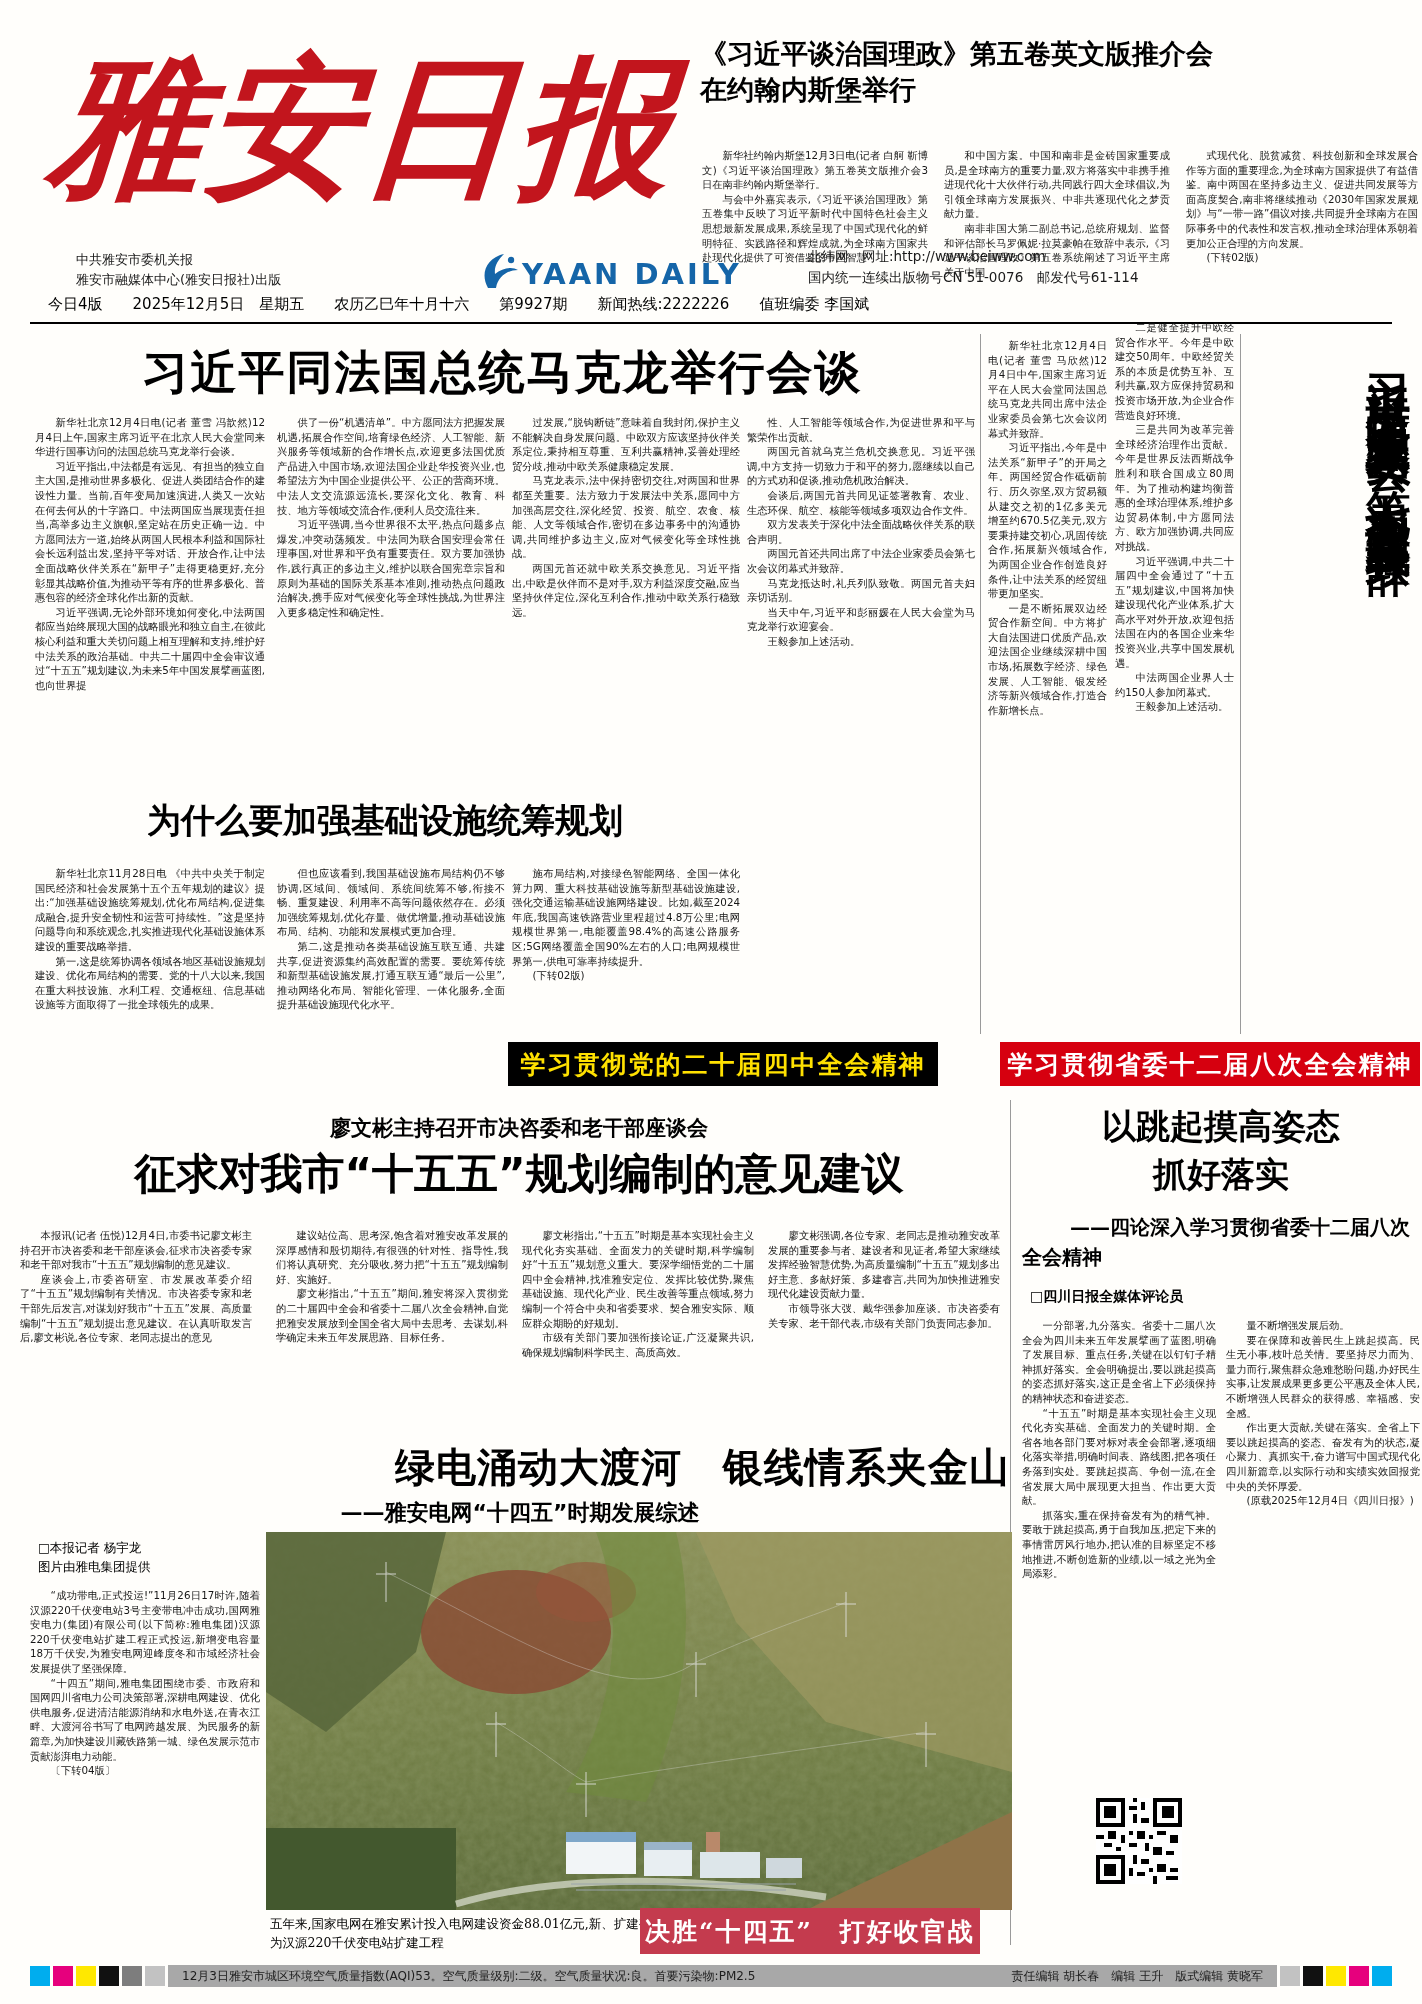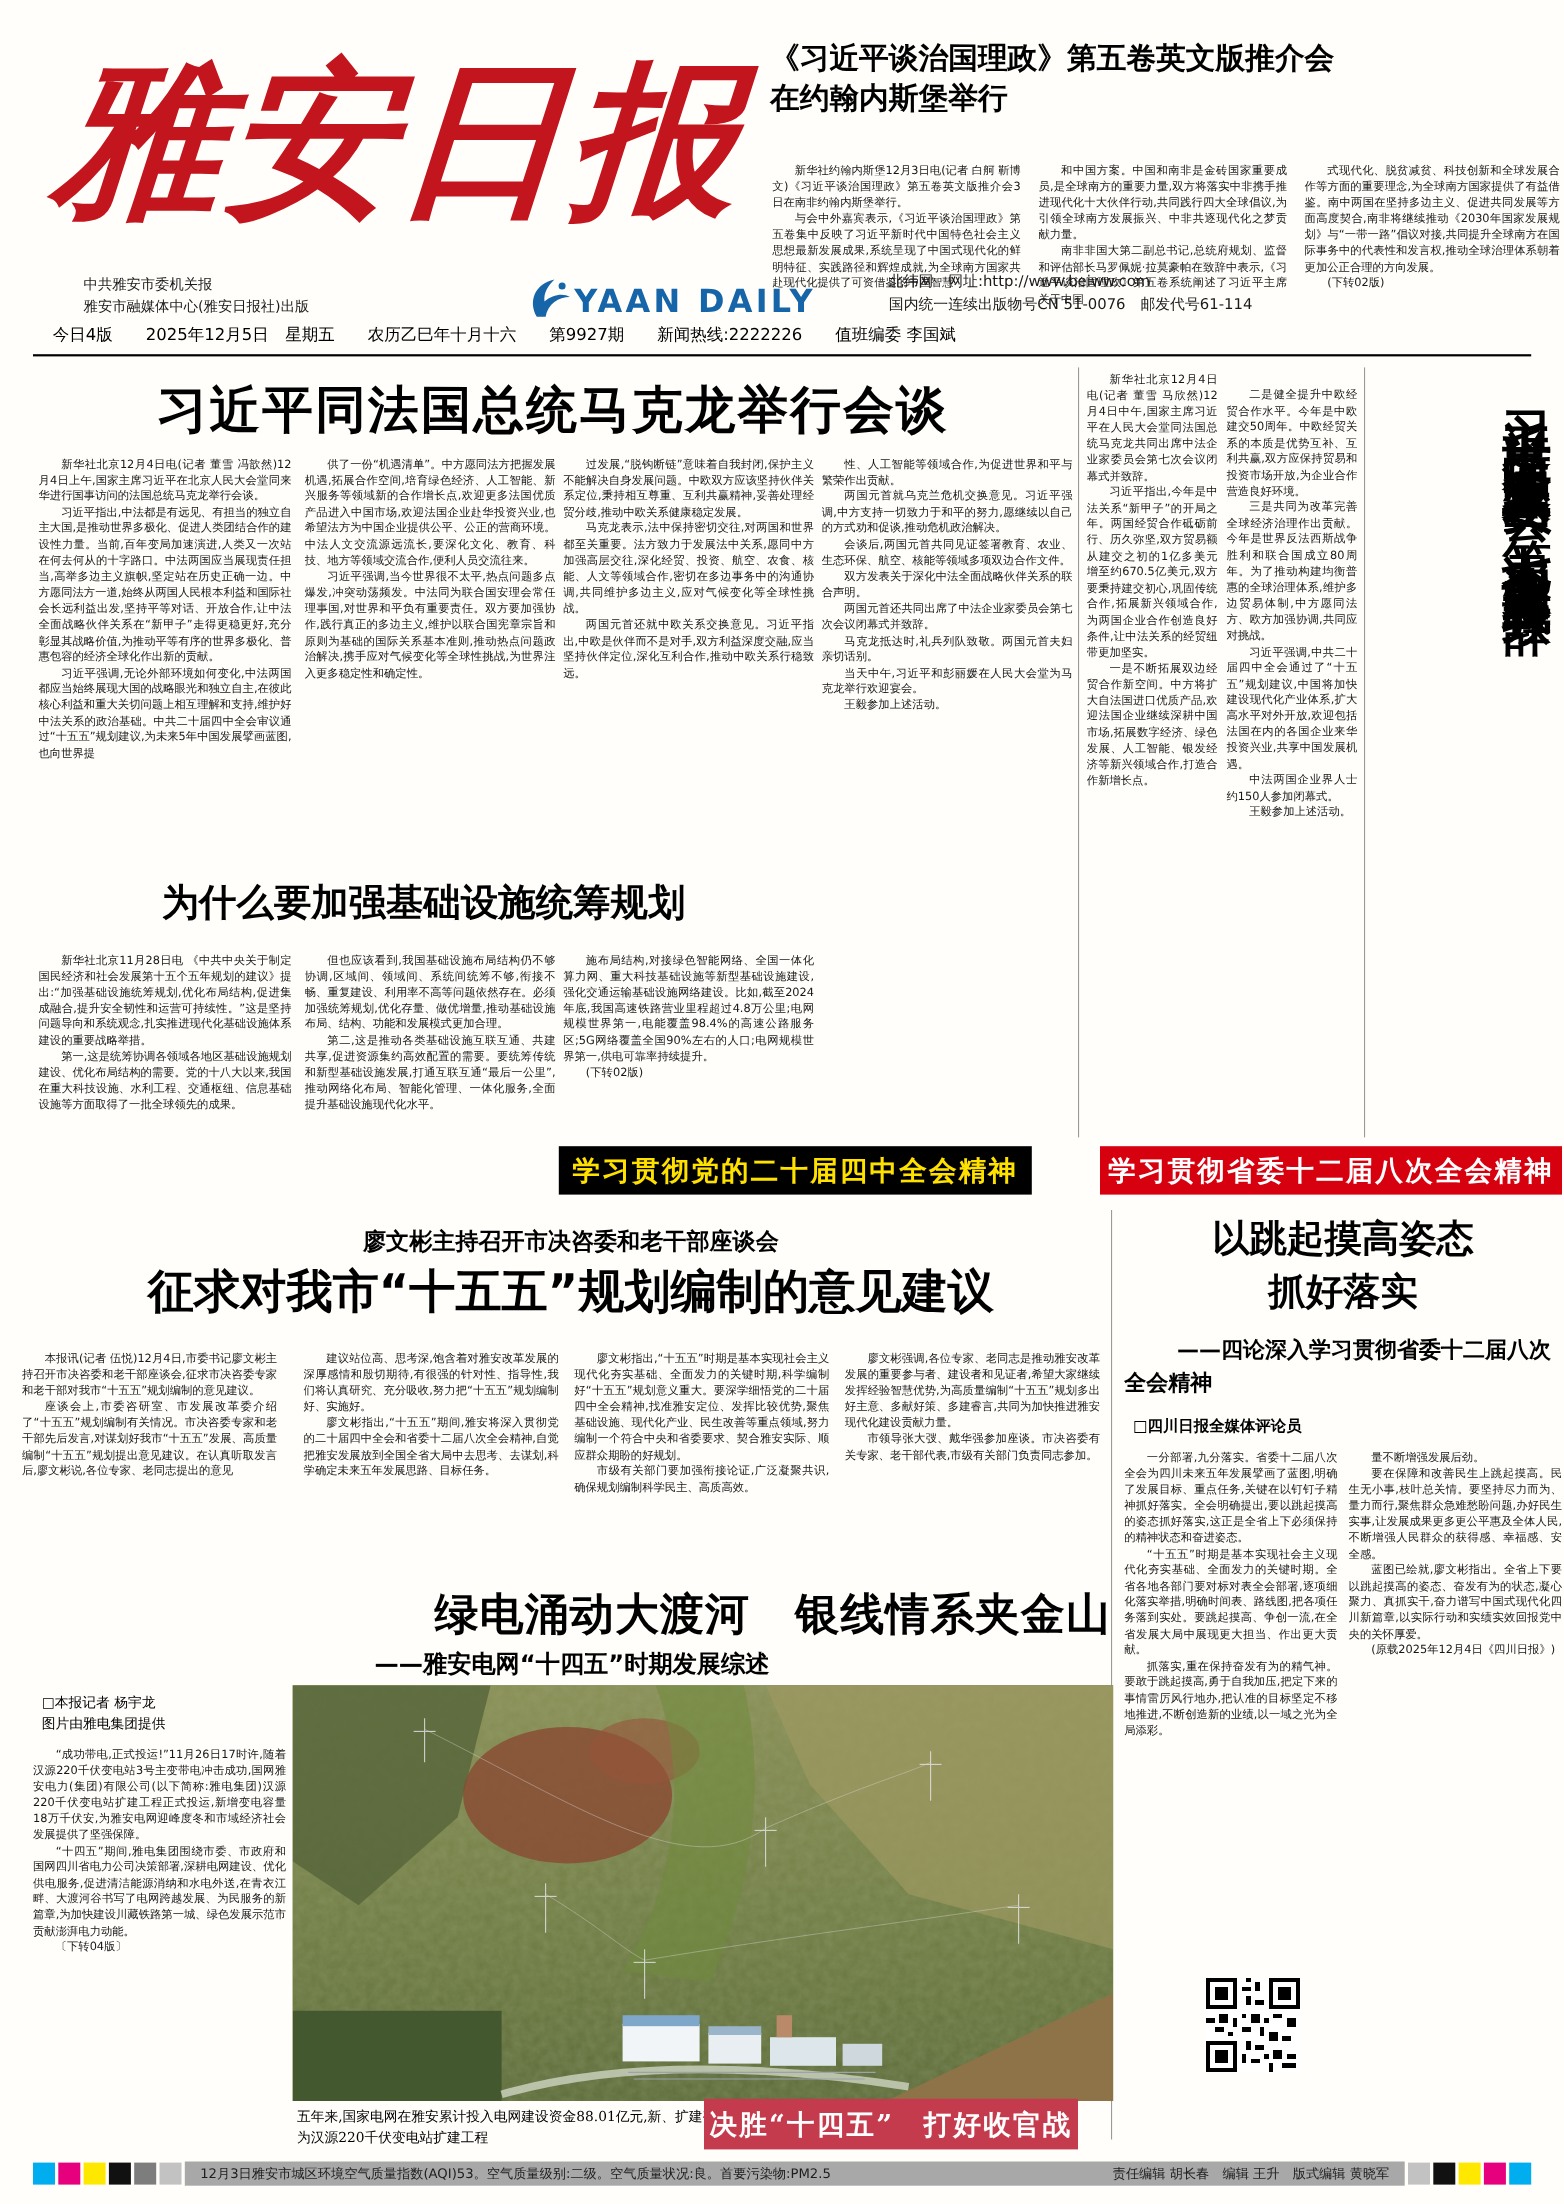--- a/index.html
+++ b/index.html
@@ -141,21 +141,21 @@
       <p>施布局结构,对接绿色智能网络、全国一体化算力网、重大科技基础设施等新型基础设施建设,强化交通运输基础设施网络建设。比如,截至2024年底,我国高速铁路营业里程超过4.8万公里;电网规模世界第一,电能覆盖98.4%的高速公路服务区;5G网络覆盖全国90%左右的人口;电网规模世界第一,供电可靠率持续提升。</p>
       <p>(下转02版)</p>
     </div>
 
   <div class="vrule" style="left:980px;top:334px;height:700px;"></div>
   <div class="body-col" style="left:988px;top:338px;width:119px;height:698px;">
       <p>新华社北京12月4日电(记者 董雪 马欣然)12月4日中午,国家主席习近平在人民大会堂同法国总统马克龙共同出席中法企业家委员会第七次会议闭幕式并致辞。</p>
       <p>习近平指出,今年是中法关系“新甲子”的开局之年。两国经贸合作砥砺前行、历久弥坚,双方贸易额从建交之初的1亿多美元增至约670.5亿美元,双方要秉持建交初心,巩固传统合作,拓展新兴领域合作,为两国企业合作创造良好条件,让中法关系的经贸纽带更加坚实。</p>
       <p>一是不断拓展双边经贸合作新空间。中方将扩大自法国进口优质产品,欢迎法国企业继续深耕中国市场,拓展数字经济、绿色发展、人工智能、银发经济等新兴领域合作,打造合作新增长点。</p>
     </div>
-  <div class="body-col" style="left:1115px;top:352px;width:119px;height:698px;">
+  <div class="body-col" style="left:1115px;top:320px;width:119px;height:698px;">
       <p>二是健全提升中欧经贸合作水平。今年是中欧建交50周年。中欧经贸关系的本质是优势互补、互利共赢,双方应保持贸易和投资市场开放,为企业合作营造良好环境。</p>
       <p>三是共同为改革完善全球经济治理作出贡献。今年是世界反法西斯战争胜利和联合国成立80周年。为了推动构建均衡普惠的全球治理体系,维护多边贸易体制,中方愿同法方、欧方加强协调,共同应对挑战。</p>
       <p>习近平强调,中共二十届四中全会通过了“十五五”规划建议,中国将加快建设现代化产业体系,扩大高水平对外开放,欢迎包括法国在内的各国企业来华投资兴业,共享中国发展机遇。</p>
       <p>中法两国企业界人士约150人参加闭幕式。</p>
       <p>王毅参加上述活动。</p>
     </div>
   <div class="vrule" style="left:1240px;top:334px;height:700px;"></div>
 
   <div class="abs vhead">
     <span>习近平出席中法企业家委员会</span>
@@ -193,21 +193,21 @@
   <div class="abs comm-sub">——四论深入学习贯彻省委十二届八次全会精神</div>
   <div class="abs comm-byline">□四川日报全媒体评论员</div>
   <div class="body-col" style="left:1022px;top:1318px;width:194px;height:620px;">
       <p>一分部署,九分落实。省委十二届八次全会为四川未来五年发展擘画了蓝图,明确了发展目标、重点任务,关键在以钉钉子精神抓好落实。全会明确提出,要以跳起摸高的姿态抓好落实,这正是全省上下必须保持的精神状态和奋进姿态。</p>
       <p>“十五五”时期是基本实现社会主义现代化夯实基础、全面发力的关键时期。全省各地各部门要对标对表全会部署,逐项细化落实举措,明确时间表、路线图,把各项任务落到实处。要跳起摸高、争创一流,在全省发展大局中展现更大担当、作出更大贡献。</p>
       <p>抓落实,重在保持奋发有为的精气神。要敢于跳起摸高,勇于自我加压,把定下来的事情雷厉风行地办,把认准的目标坚定不移地推进,不断创造新的业绩,以一域之光为全局添彩。</p>
     </div>
   <div class="body-col" style="left:1226px;top:1318px;width:194px;height:620px;">
       <p>量不断增强发展后劲。</p>
       <p>要在保障和改善民生上跳起摸高。民生无小事,枝叶总关情。要坚持尽力而为、量力而行,聚焦群众急难愁盼问题,办好民生实事,让发展成果更多更公平惠及全体人民,不断增强人民群众的获得感、幸福感、安全感。</p>
-      <p>蓝图已绘就,廖文彬指出。全省上下要以跳起摸高的姿态、奋发有为的状态,凝心聚力、真抓实干,奋力谱写中国式现代化四川新篇章,以实际行动和实绩实效回报党中央的关怀厚爱。</p>
+      <p>作出更大贡献,关键在落实。全省上下要以跳起摸高的姿态、奋发有为的状态,凝心聚力、真抓实干,奋力谱写中国式现代化四川新篇章,以实际行动和实绩实效回报党中央的关怀厚爱。</p>
       <p>(原载2025年12月4日《四川日报》)</p>
     </div>
 
   <div class="abs qr">
     <svg width="86" height="86" viewBox="0 0 21 21" style="shape-rendering:crispEdges">
       <rect width="21" height="21" fill="#fff"></rect>
       <g fill="#000">
         <rect x="0" y="0" width="7" height="7"></rect>
           <rect x="1" y="1" width="5" height="5" fill="#fff"></rect>
           <rect x="2" y="2" width="3" height="3"></rect>

